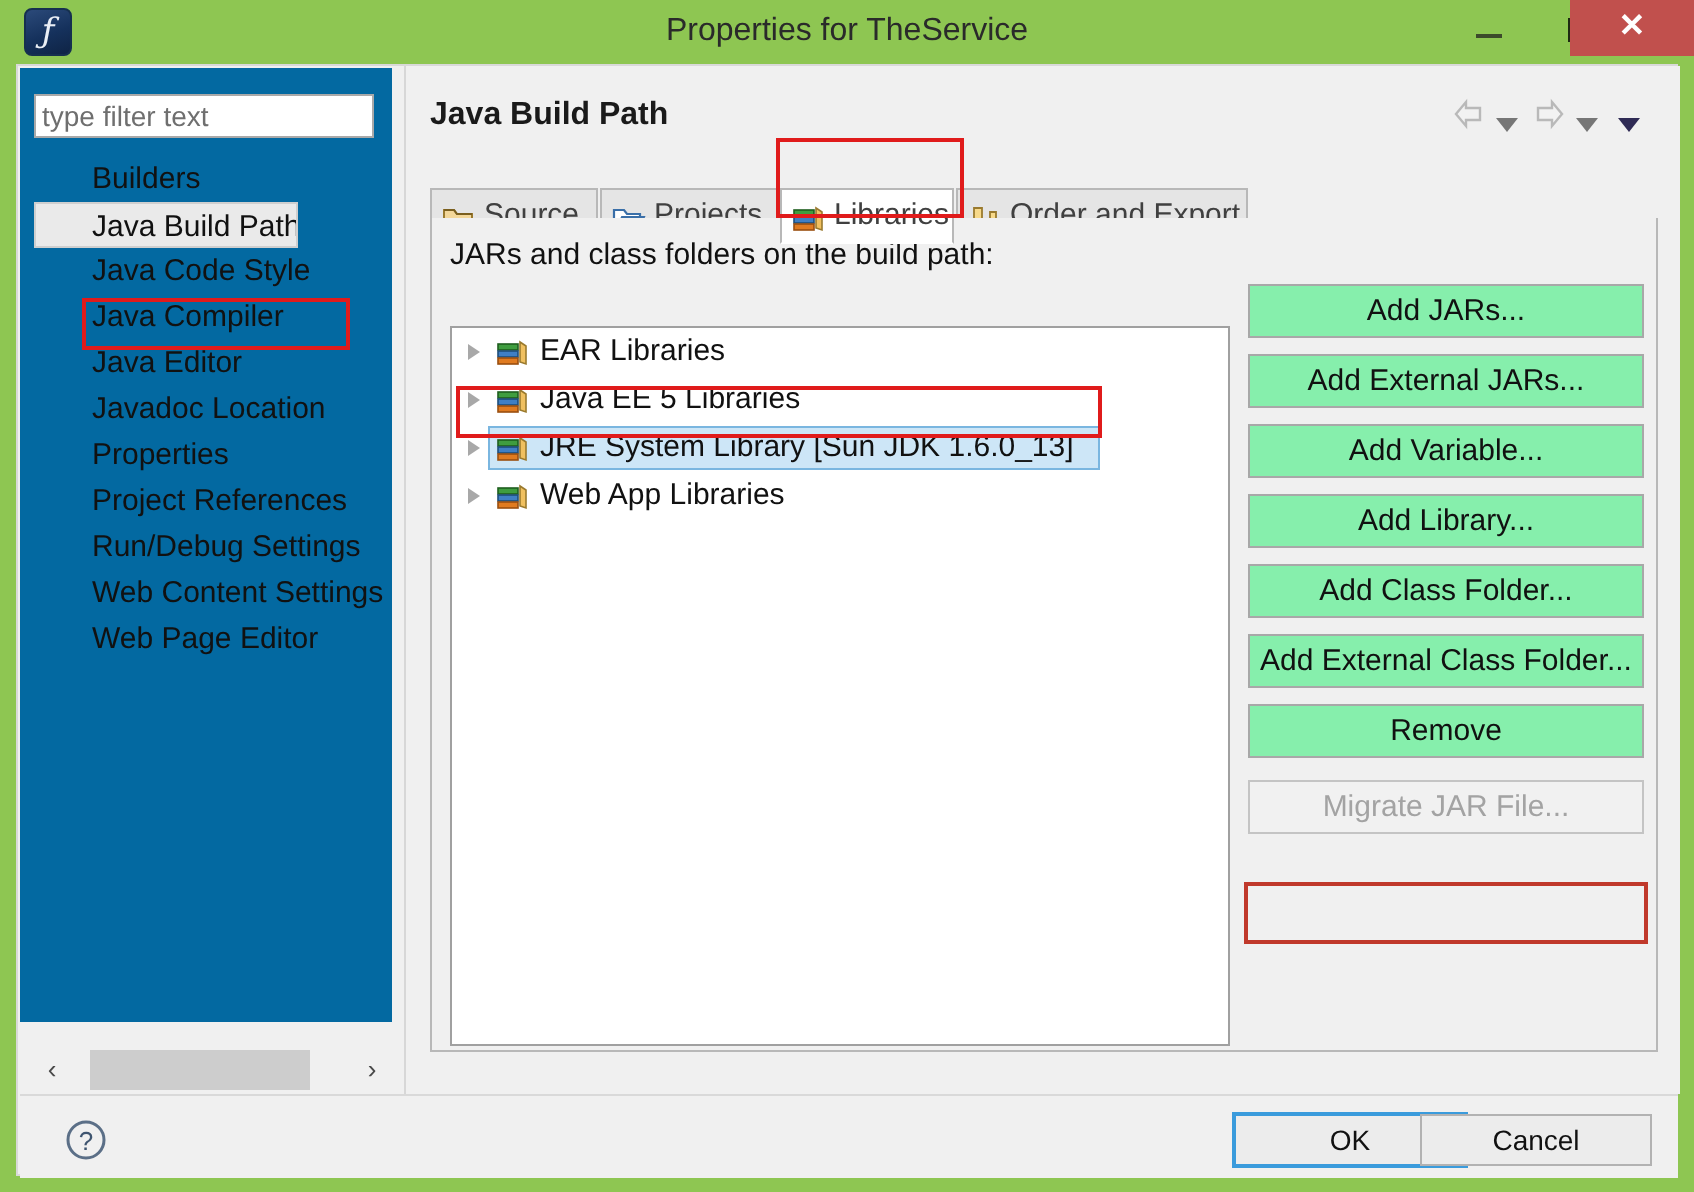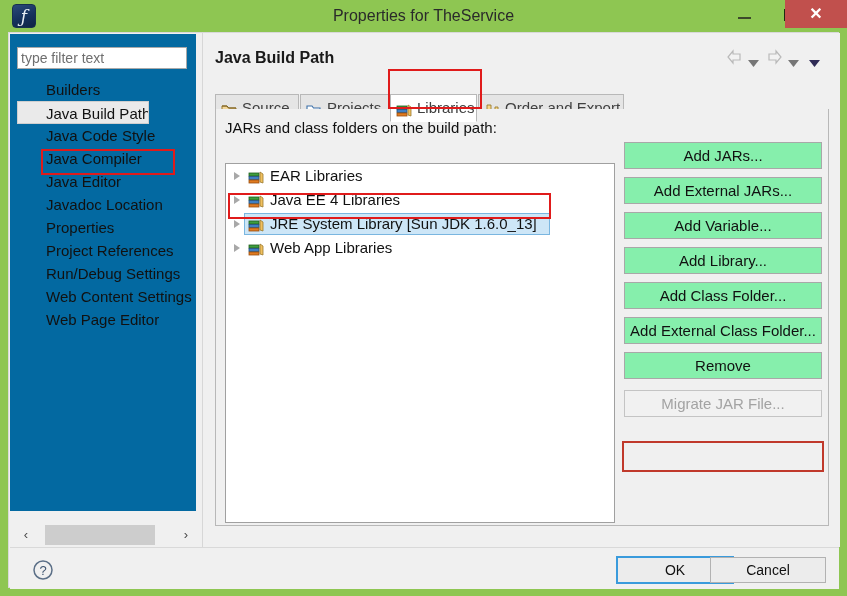--- a/index.html
+++ b/index.html
@@ -585,21 +585,21 @@
           <div class="jrow">
             <span class="twisty"></span>
             <span class="bookicon">
               <svg width="18" height="16" viewBox="0 0 18 16">
                 <rect x="1" y="4" width="10" height="3" fill="#3f9d3f" stroke="#1f5e1f" stroke-width="0.8"></rect>
                 <rect x="1" y="7.5" width="10" height="3" fill="#3f7fc4" stroke="#1f4e7a" stroke-width="0.8"></rect>
                 <rect x="1" y="11" width="10" height="3" fill="#e07b20" stroke="#9a4f10" stroke-width="0.8"></rect>
                 <path d="M12 3 L15 5 L15 14 L12 13 Z" fill="#f0c060" stroke="#9a7a2e" stroke-width="0.8"></path>
               </svg>
             </span>
-            <span class="jlabel">Java EE 4 Libraries</span>
+            <span class="jlabel">Java EE 5 Libraries</span>
           </div>
 
           <div class="jrow selected">
             <span class="sel" style="width:306px"></span>
             <span class="twisty"></span>
             <span class="bookicon">
               <svg width="18" height="16" viewBox="0 0 18 16">
                 <rect x="1" y="4" width="10" height="3" fill="#3f9d3f" stroke="#1f5e1f" stroke-width="0.8"></rect>
                 <rect x="1" y="7.5" width="10" height="3" fill="#3f7fc4" stroke="#1f4e7a" stroke-width="0.8"></rect>
                 <rect x="1" y="11" width="10" height="3" fill="#e07b20" stroke="#9a4f10" stroke-width="0.8"></rect>

